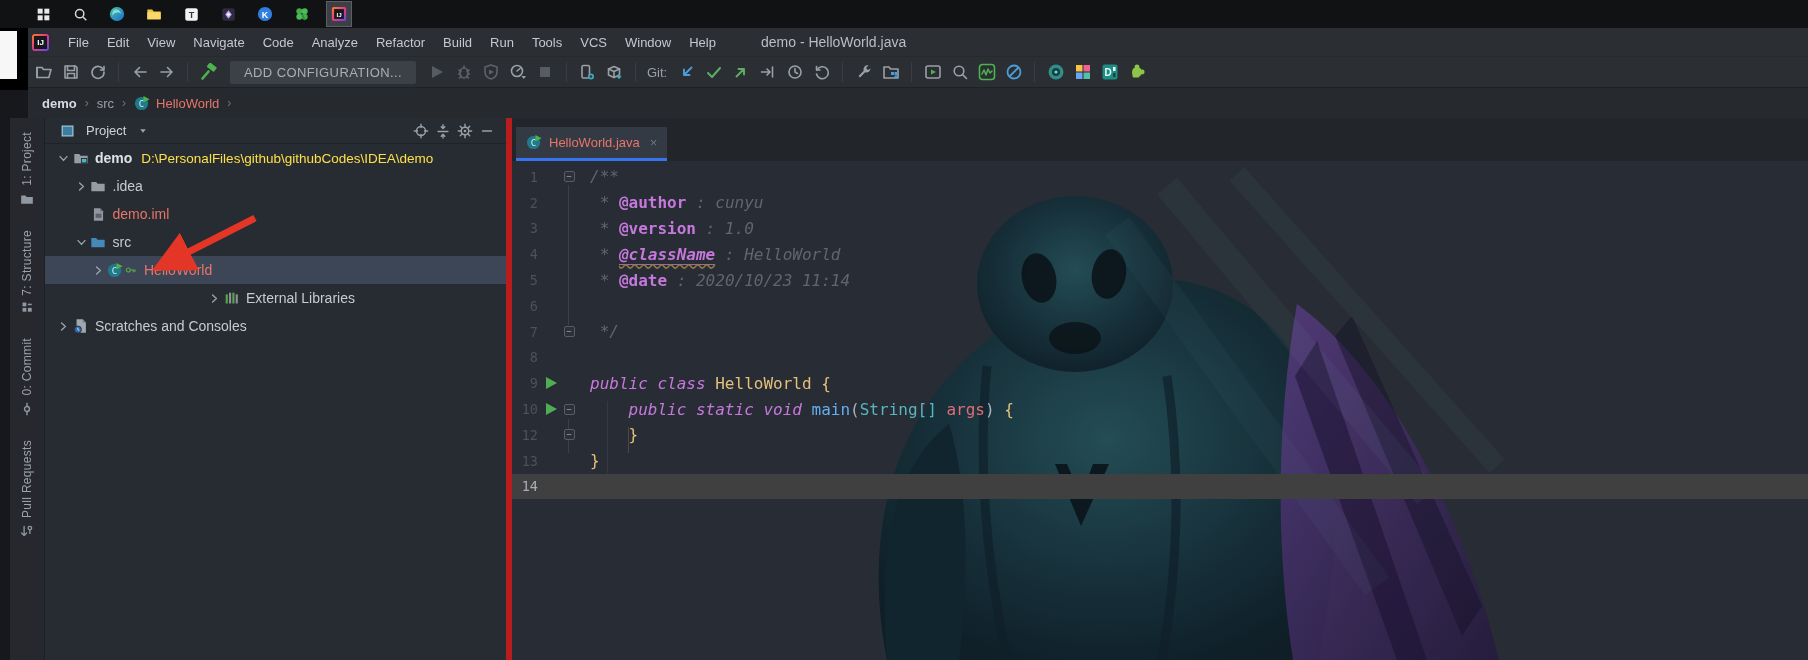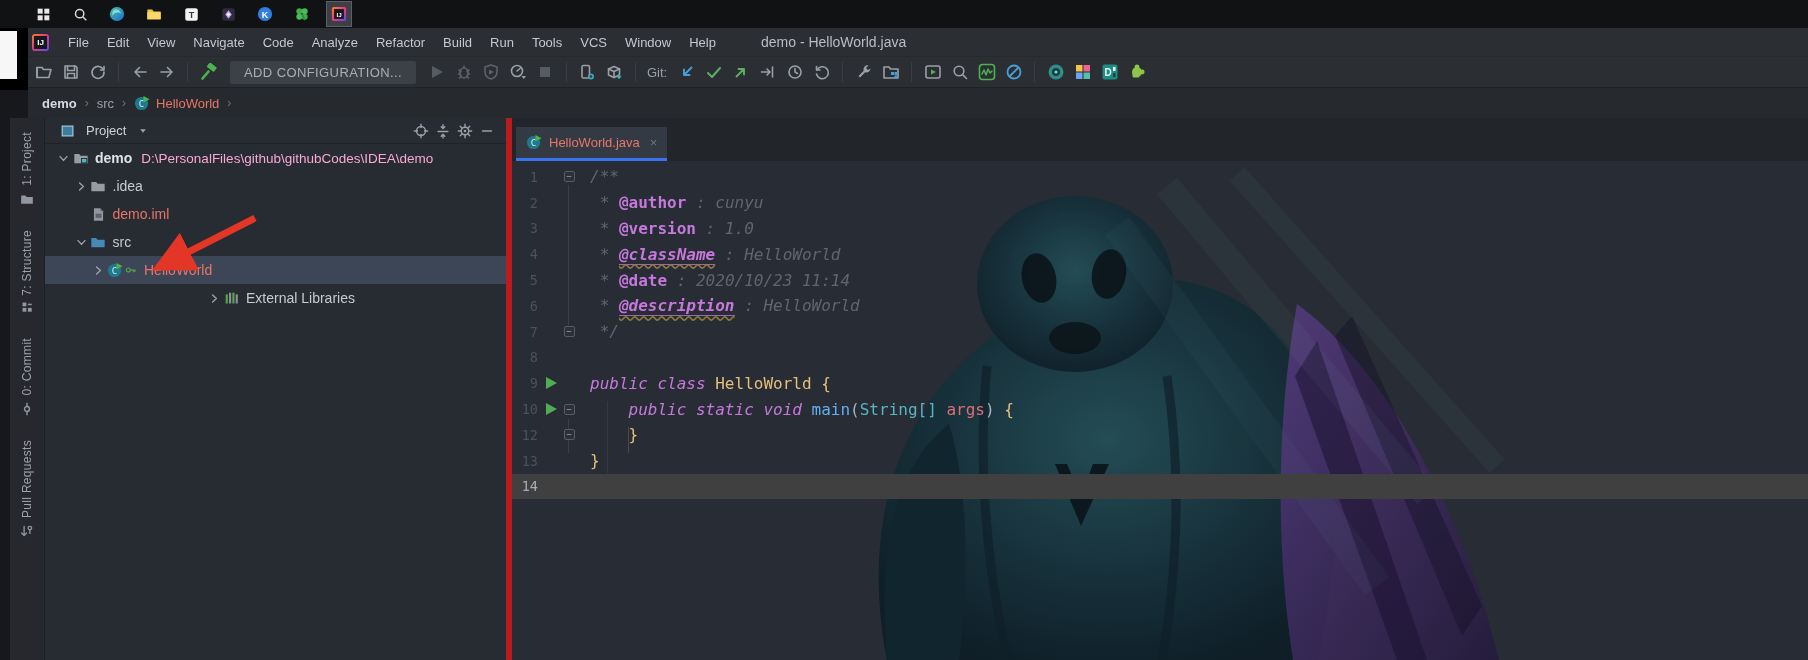--- a/index.html
+++ b/index.html
@@ -61,21 +61,21 @@
   .panel-header { height:26px; display:flex; align-items:center; padding:0 8px 0 12px;
                   border-bottom:1px solid #1f2227; }
   .panel-title { color:#ced3da; font-size:13px; margin:0 6px 0 7px; }
   .ph-spacer { flex:1; }
   .phi { width:22px; height:22px; display:flex; align-items:center; justify-content:center; }
   .tree { position:relative; }
   .trow { height:28px; display:flex; align-items:center; font-size:14px; color:#c6cbd2; }
   .trow.selected { background:#3d4656; }
   .tcell { width:17px; height:17px; display:flex; align-items:center; justify-content:center; flex:none; }
   .tlabel2 { margin-left:6px; white-space:nowrap; }
-  .tpath { margin-left:9px; color:#f9a8d4; font-size:13.5px; white-space:nowrap; }
+  .tpath { margin-left:9px; color:#fde047; font-size:13.5px; white-space:nowrap; }
   .arrow-overlay { position:absolute; inset:0; pointer-events:none; }
 
   
   .editor { flex:1; background:#282c34; display:flex; flex-direction:column; min-width:0; }
   .tabbar { height:43px; background:#22262b; display:flex; align-items:flex-end; padding-left:4px; }
   .tab { height:34px; background:#333a44; display:flex; align-items:center; padding:0 10px;
          border-bottom:3px solid #3674f0; gap:6px; }
   .tlab { color:#e8756a; font-size:13px; }
   .tclose { color:#6f747c; font-size:13px; margin-left:4px; }
 
@@ -596,20 +596,36 @@
           </span>
           <span class="tcell">
             <svg viewBox="0 0 18 18" width="15" height="15" fill="none" xmlns="http://www.w3.org/2000/svg">
               <rect x="2" y="4" width="2.6" height="11" fill="#57a64a"></rect>
               <rect x="6" y="2" width="2.6" height="13" fill="#8a9099"></rect>
               <rect x="10" y="2" width="2.6" height="13" fill="#57a64a"></rect>
               <rect x="14" y="4" width="2.6" height="11" fill="#8a9099"></rect>
             </svg>
           </span>
           <span class="tlabel2">External Libraries</span>
+        </div>
+        <div class="trow" style="padding-left: 10px;">
+          <span class="tcell">
+            <svg viewBox="0 0 17 17" width="13" height="13" fill="none" xmlns="http://www.w3.org/2000/svg">
+              <polyline points="6,4 11,8.5 6,13" stroke="#9da3ab" stroke-width="1.8" fill="none" stroke-linecap="round" stroke-linejoin="round"></polyline>
+            </svg>
+          </span>
+          <span class="tcell">
+            <svg viewBox="0 0 18 18" width="16" height="16" fill="none" xmlns="http://www.w3.org/2000/svg">
+              <path d="M4 1.5h7l3.5 3.5v11.5H4Z" fill="#a3a8af"></path>
+              <path d="M11 1.5V5h3.5" fill="#767c84"></path>
+              <circle cx="5.5" cy="13" r="4" fill="#2d6da8" stroke="#272b32" stroke-width="1"></circle>
+              <path d="M5.5 11v2.2l1.6.8" stroke="#d6e7f5" stroke-width="1.1" fill="none"></path>
+            </svg>
+          </span>
+          <span class="tlabel2">Scratches and Consoles</span>
         </div>
       </div>
     <svg class="arrow-overlay" width="467" height="542">
       <defs>
         <marker id="ah" markerWidth="7" markerHeight="7" refX="5.2" refY="3" orient="auto">
           <polygon points="0 0, 6 3, 0 6" fill="#e33627"></polygon>
         </marker>
       </defs>
       <line x1="210" y1="100" x2="112" y2="150" stroke="#e33627" stroke-width="7" marker-end="url(#ah)"></line>
     </svg>
@@ -695,21 +711,20 @@
           <div class="cl">
             <span class="ln">5</span>
             <span class="rc"></span>
             <span class="fc"></span>
             <span class="codetext"><span class="tk-cm"> * </span><span class="tk-tag">@date</span><span class="tk-cm"> : 2020/10/23 11:14</span></span>
           </div>
           <div class="cl">
             <span class="ln">6</span>
             <span class="rc"></span>
             <span class="fc"></span>
-            <span class="codetext"><span class="tk-cm"> * </span><span class="tk-tagw">@description</span><span class="tk-cm"> : HelloWorld</span></span>
           </div>
           <div class="cl">
             <span class="ln">7</span>
             <span class="rc"></span>
             <span class="fc">
               <span class="fbox">−</span>
             </span>
             <span class="codetext"><span class="tk-cm"> */</span></span>
           </div>
           <div class="cl">

